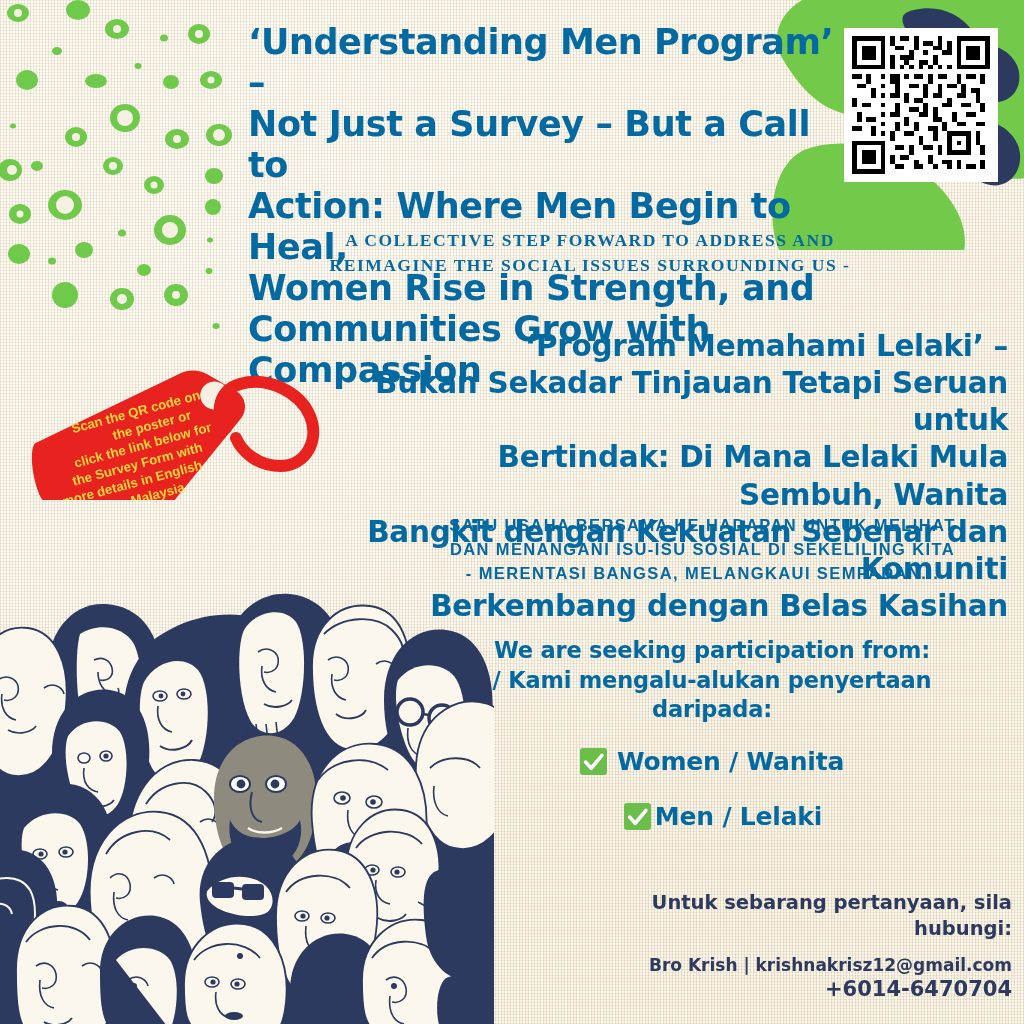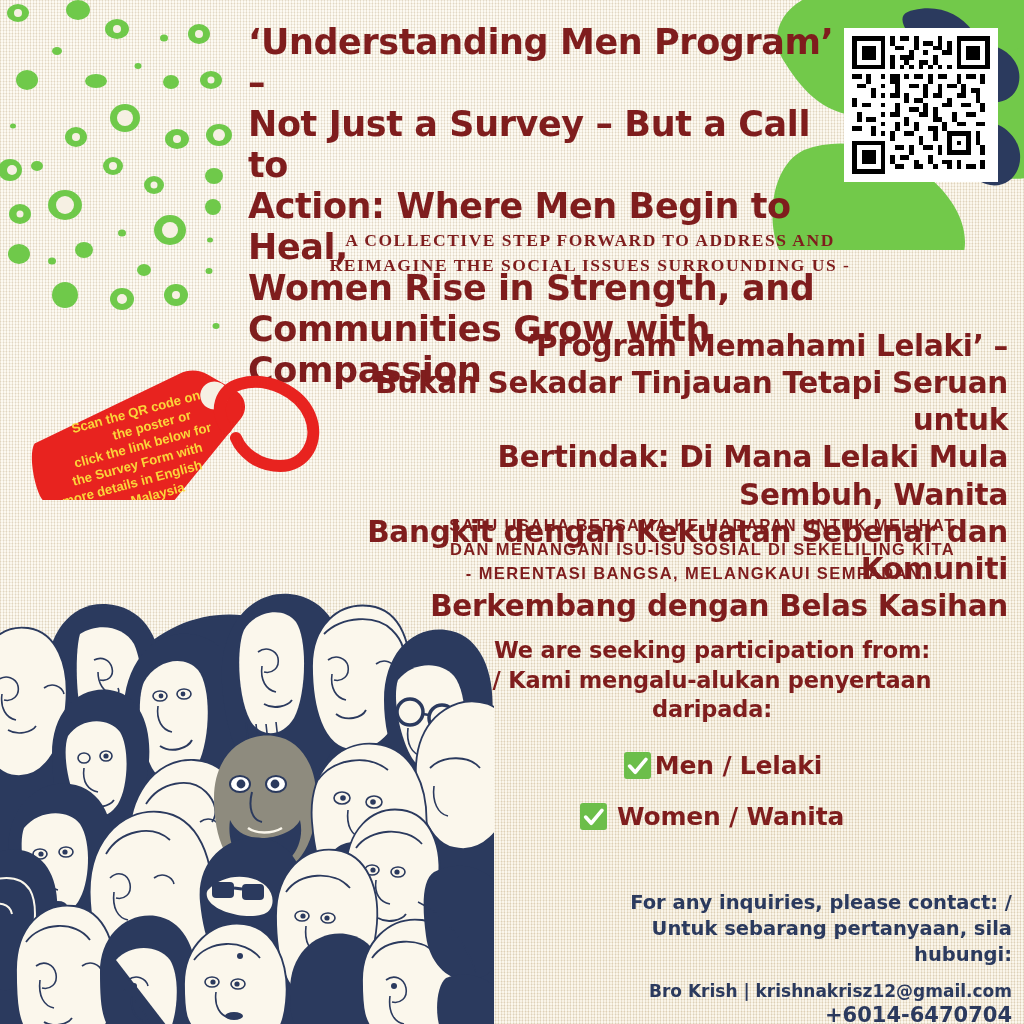--- a/index.html
+++ b/index.html
@@ -46,21 +46,21 @@
   #qr-wrap{
     position:absolute; top:31px; left:847px;
     width:148px; height:148px;
     background:#ffffff; padding:5px;
     z-index:4;
     box-shadow:0 0 0 3px #ffffff;
   }
   #qr-wrap svg{ display:block; width:100%; height:100%; }
 
   
-  .txt{ position:absolute; z-index:5; color:#7f1d1d; }
+  .txt{ position:absolute; z-index:5; color:#0369a1; }
 
   #headline-en{
     top:22px; left:248px; width:592px;
     font-family:"DejaVu Sans", sans-serif;
     font-weight:bold;
     font-size:35px; line-height:1.17;
     letter-spacing:-.4px;
     text-align:left;
   }
   #sub-en{
@@ -386,41 +386,40 @@
   <div class="txt" id="sub-ms">
     <div>SATU USAHA BERSAMA KE HADAPAN UNTUK MELIHAT</div>
     <div>DAN MENANGANI ISU-ISU SOSIAL DI SEKELILING KITA</div>
     <div>- MERENTASI BANGSA, MELANGKAUI SEMPADAN...</div>
   </div>
 
   <div class="txt" id="participation">
     <div class="seek-line">We are seeking participation from:</div>
     <div class="seek-line">/ Kami mengalu-alukan penyertaan daripada:</div>
 
+    <div class="check-row" id="check-row-women">
+      <span class="checkbox">
+        <svg viewBox="0 0 24 24" aria-label="checkmark-icon">
+          <path d="M5 12.5 L10 18 L19.5 6.5" fill="none" stroke="#ffffff" stroke-width="3.2" stroke-linecap="round" stroke-linejoin="round"></path>
+        </svg>
+      </span>
+      <span>Women / Wanita</span>
+    </div>
+
     <div class="check-row" id="check-row-men">
       <span class="checkbox">
         <svg viewBox="0 0 24 24" aria-label="checkmark-icon">
           <path d="M5 12.5 L10 18 L19.5 6.5" fill="none" stroke="#ffffff" stroke-width="3.2" stroke-linecap="round" stroke-linejoin="round"></path>
         </svg>
       </span>
       <span>Men / Lelaki</span>
     </div>
-
-    <div class="check-row" id="check-row-women">
-      <span class="checkbox">
-        <svg viewBox="0 0 24 24" aria-label="checkmark-icon">
-          <path d="M5 12.5 L10 18 L19.5 6.5" fill="none" stroke="#ffffff" stroke-width="3.2" stroke-linecap="round" stroke-linejoin="round"></path>
-        </svg>
-      </span>
-      <span>Women / Wanita</span>
-    </div>
   </div>
 
   <div class="txt" id="contact">
-    <div class="c-line1">For any inquiries, please contact: /</div>
     <div class="c-line1">Untuk sebarang pertanyaan, sila hubungi:</div>
     <div class="c-line2">Bro Krish  |  krishnakrisz12@gmail.com</div>
     <div class="c-line3">+6014-6470704</div>
   </div>
 
   <div id="red-tag">
     <svg viewBox="0 0 320 140" aria-label="price-tag">
 
       <g transform="rotate(-15 160 70)">
         <path d="M18,46 L176,16 C186,14 196,17 203,24 L226,47 C234,55 233,68 224,75

